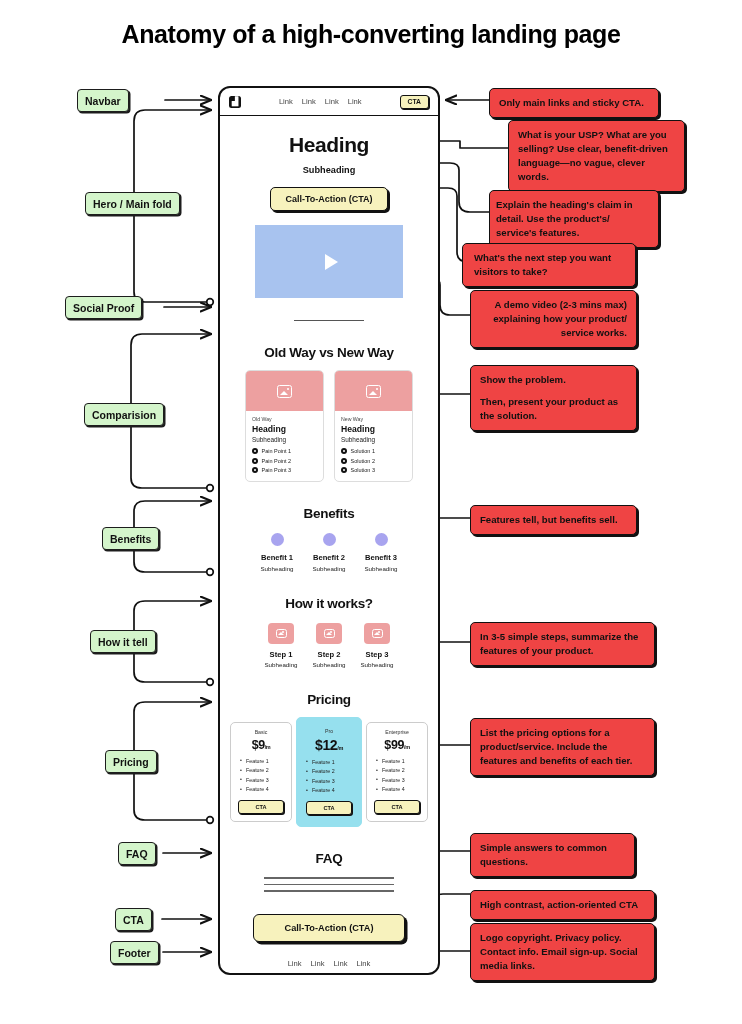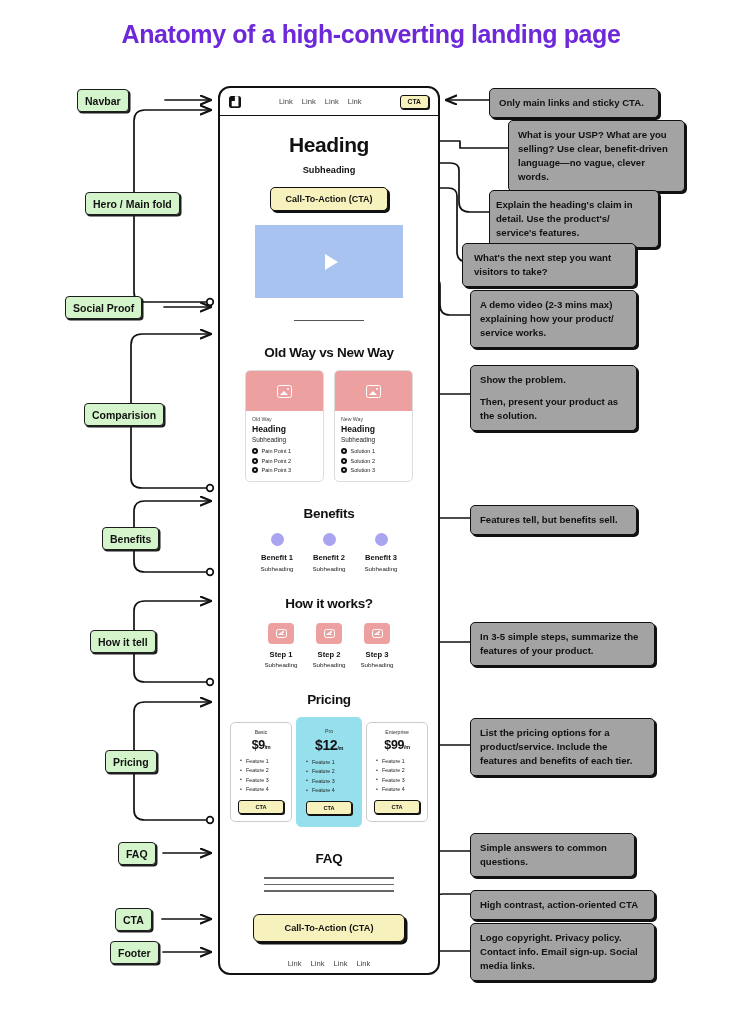--- a/index.html
+++ b/index.html
@@ -12,21 +12,21 @@
     color: #111;
   }
 
   #title {
     position: absolute;
     top: 20px; left: 0; width: 742px;
     text-align: center;
     font-size: 25px;
     font-weight: bold;
     letter-spacing: -0.4px;
-    color: #6d28d9;
+    color: #000000;
   }
 
   
   #wires { position: absolute; top: 0; left: 0; width: 742px; height: 1024px; pointer-events: none; }
 
   
   .tag {
     position: absolute;
     background: #d4f5cb;
     border: 1.6px solid #1d1d1d;
@@ -39,21 +39,21 @@
     justify-content: center;
     box-shadow: 1.5px 1.5px 0 #1d1d1d;
     white-space: nowrap;
     padding: 0 7px;
     height: 23px;
   }
 
   
   .note {
     position: absolute;
-    background: #a3a3a3;
+    background: #ef4444;
     border: 1.8px solid #111;
     border-radius: 5px;
     box-shadow: 2px 2px 0 #111;
     font-size: 9.6px;
     font-weight: bold;
     line-height: 1.45;
     color: #111;
     padding: 7px 9px;
   }
   .note p + p { margin-top: 8px; }
@@ -334,21 +334,21 @@
   </div>
 <div class="note" style="left:508px; top:120px; width:177px;">
     <p>What is your USP? What are you selling? Use clear, benefit-driven language—no vague, clever words.</p>
   </div>
 <div class="note" style="left:489px; top:190px; width:170px;padding-left:6px;">
     <p>Explain the heading's claim in detail. Use the product's/ service's features.</p>
   </div>
 <div class="note" style="left:462px; top:243px; width:174px;padding-left:11px;">
     <p>What's the next step you want visitors to take?</p>
   </div>
-<div class="note" style="left:470px; top:290px; width:167px;">
+<div class="note" style="left:470px; top:290px; width:167px;text-align:right;">
     <p>A demo video (2-3 mins max) explaining how your product/ service works.</p>
   </div>
 <div class="note" style="left:470px; top:365px; width:167px;">
   <p>Show the problem.</p>
   <p>Then, present your product as the solution.</p>
 </div>
 <div class="note" style="left:470px; top:505px; width:167px;">
     <p>Features tell, but benefits sell.</p>
   </div>
 <div class="note" style="left:470px; top:622px; width:185px;">

